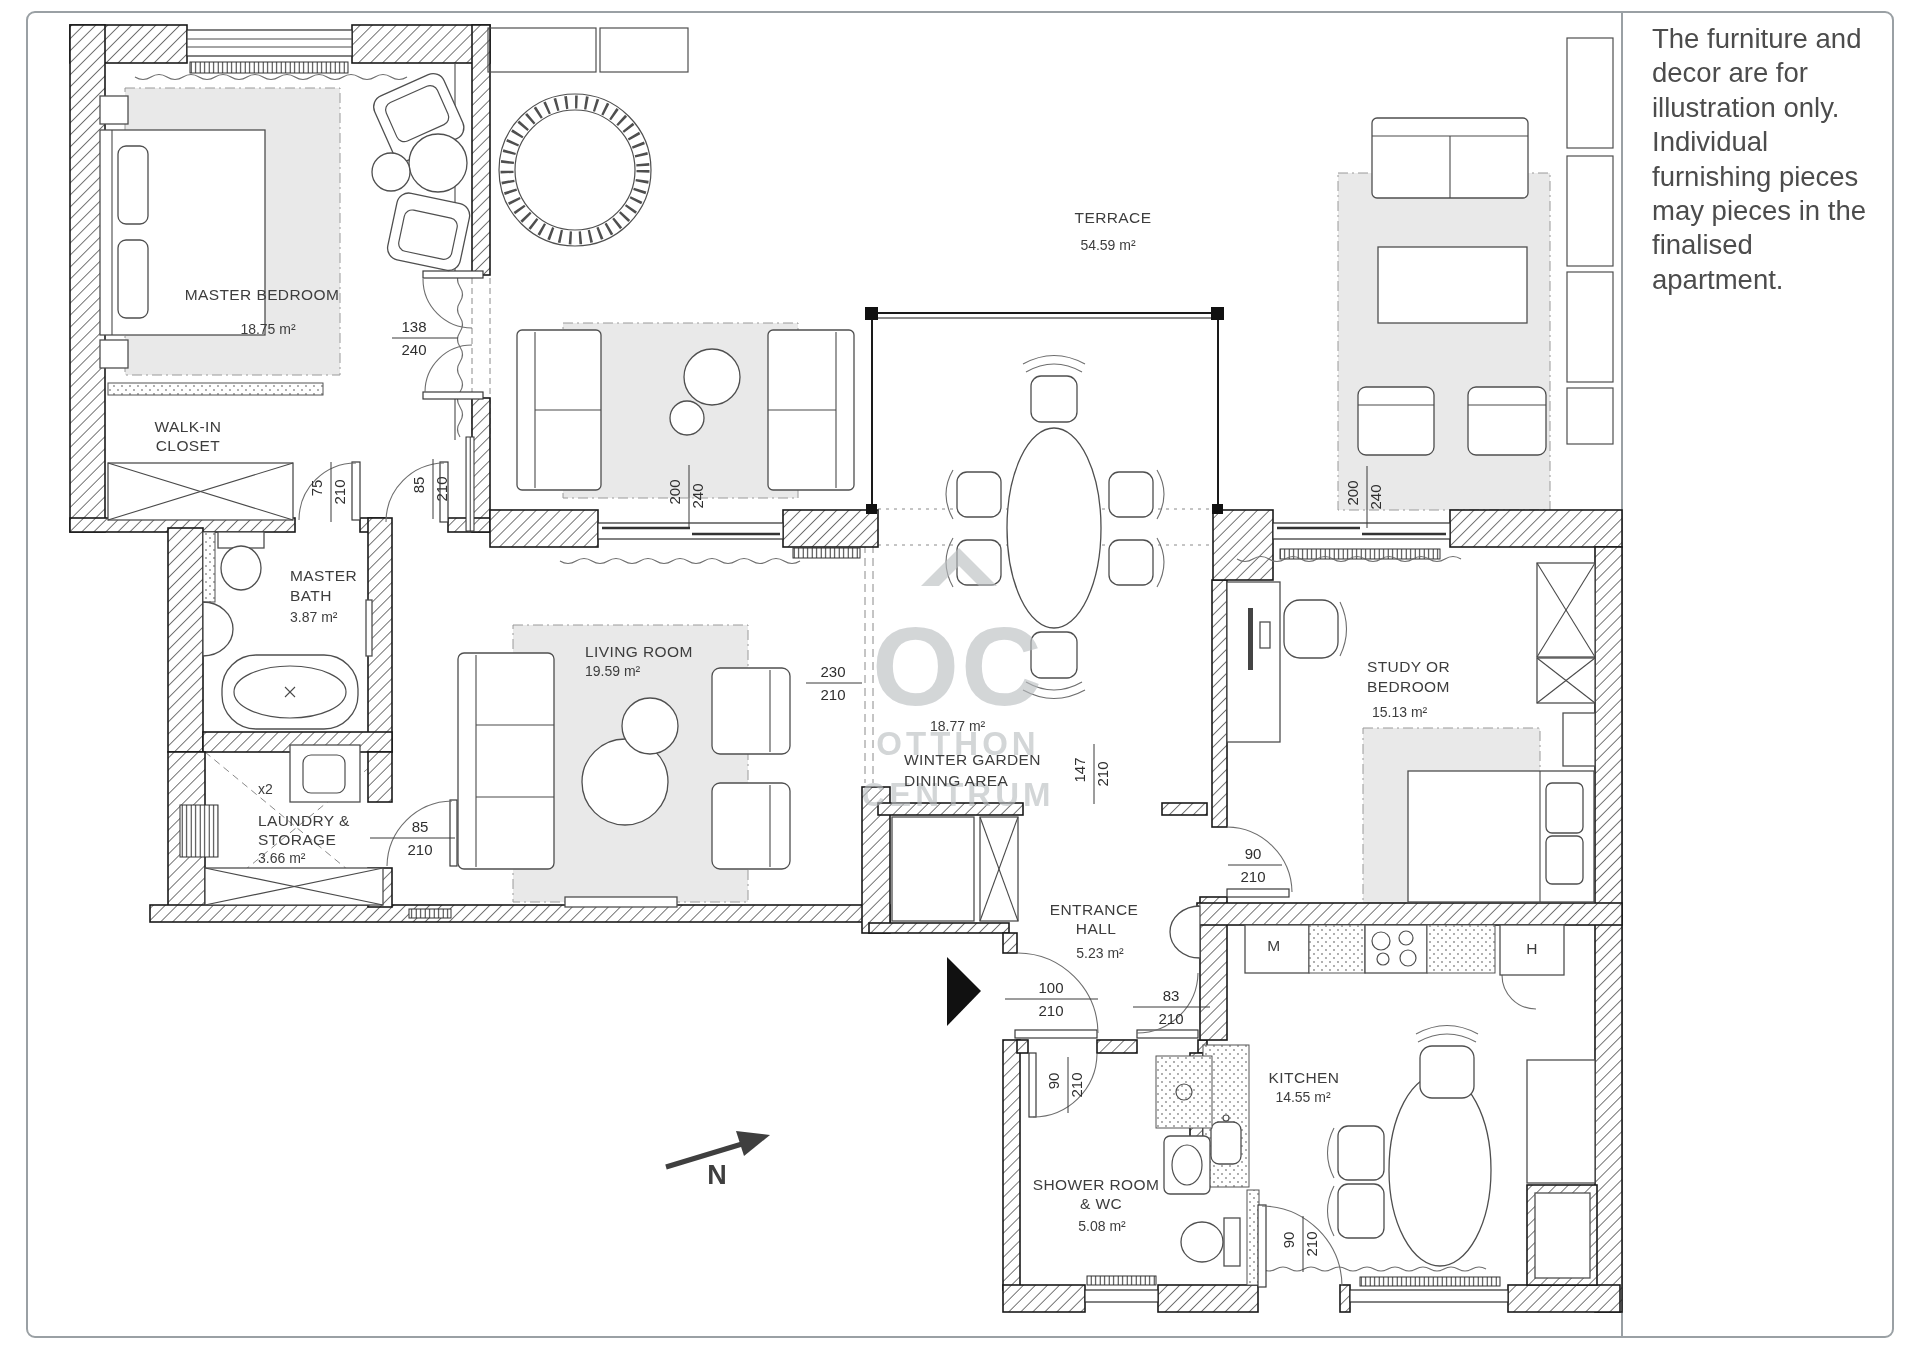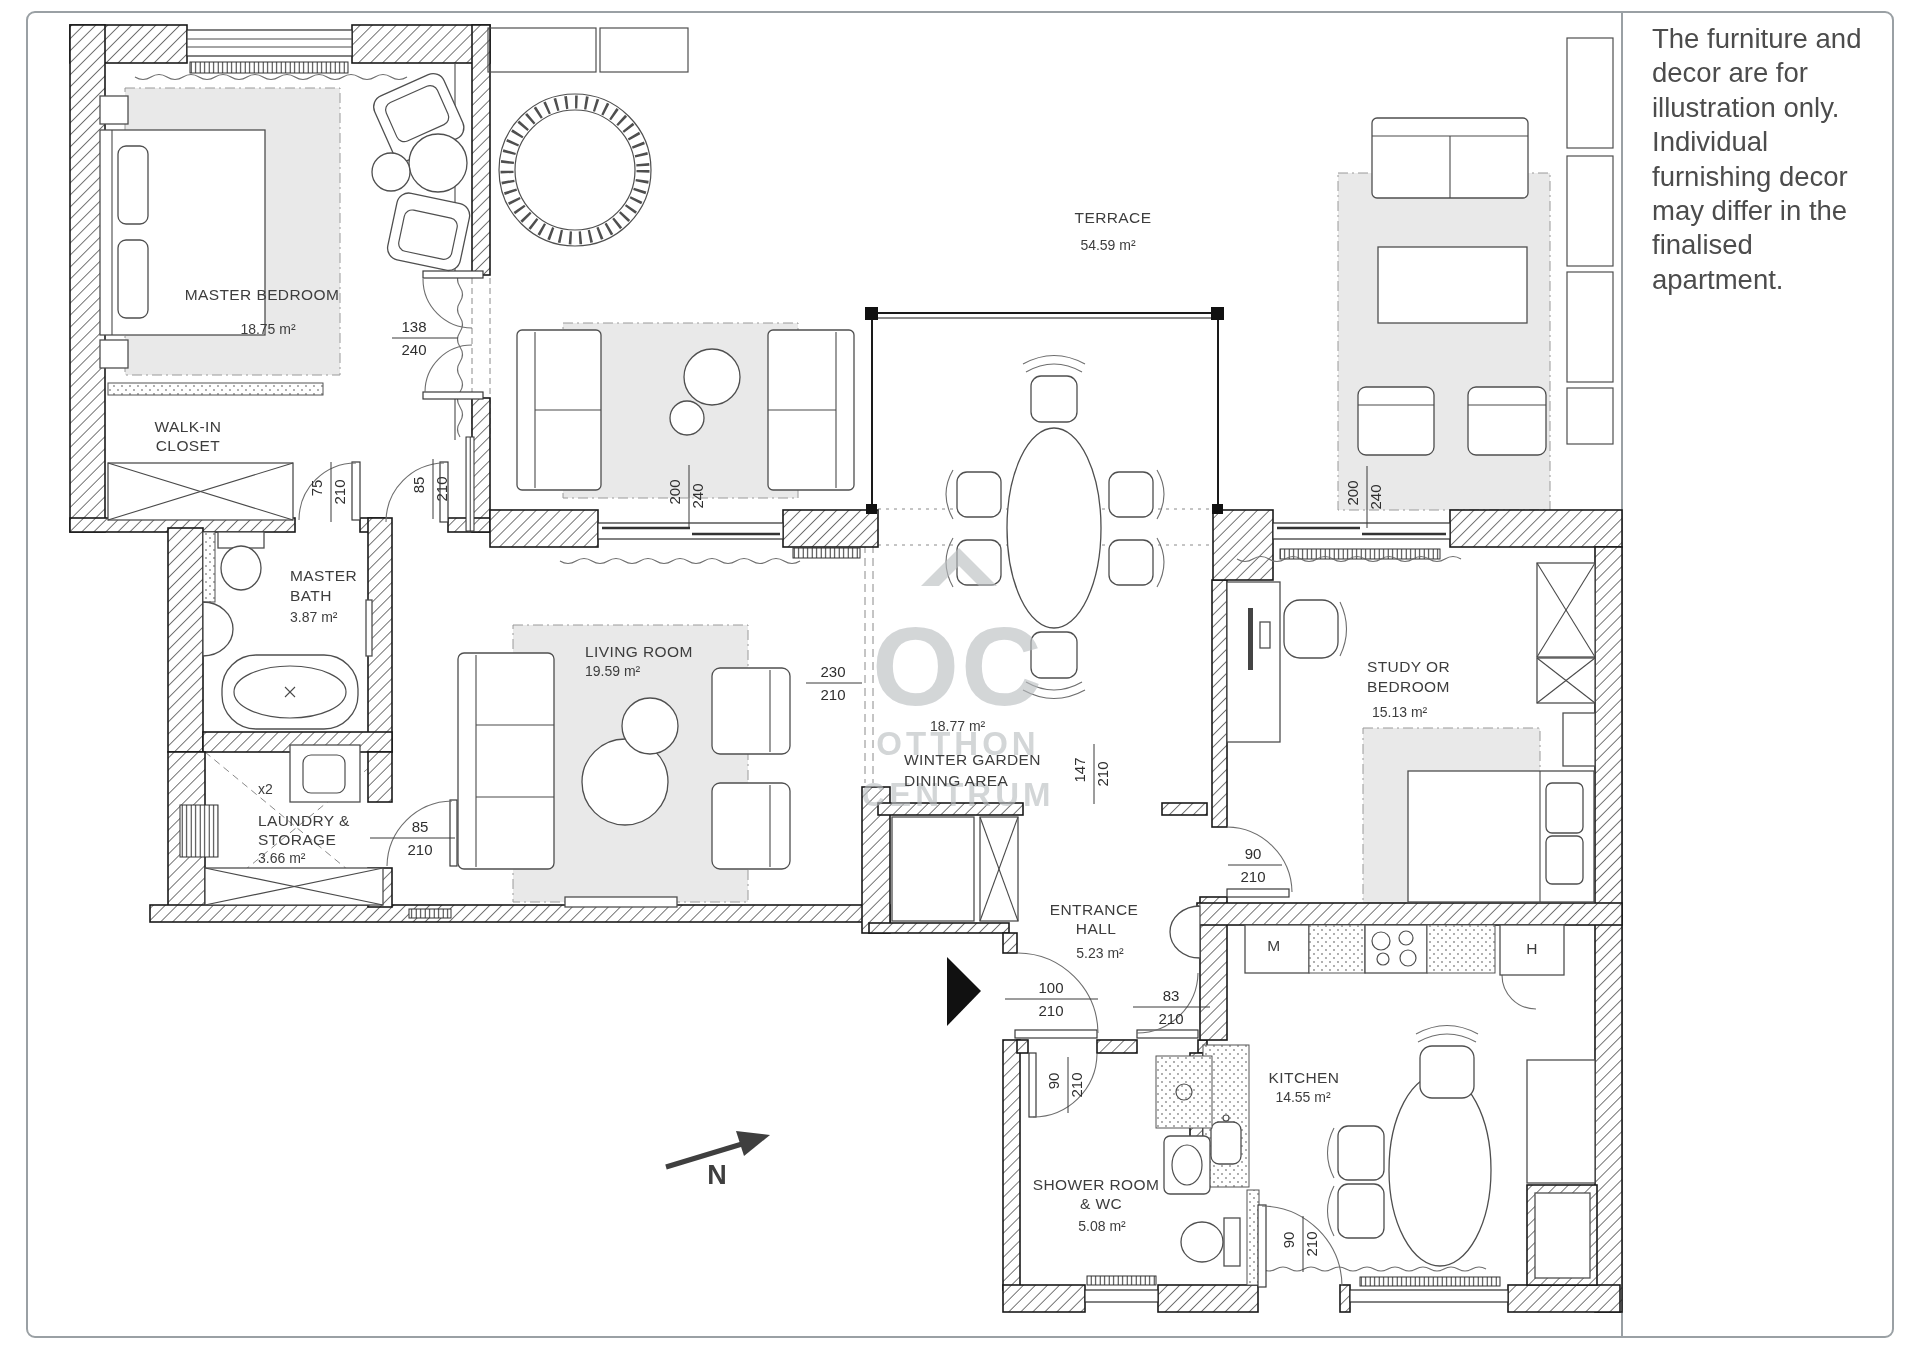--- a/index.html
+++ b/index.html
@@ -542,14 +542,14 @@
     </g>
   </g>
 
   <g>
     <line x1="666" y1="1167" x2="742" y2="1144" stroke="#3f3f3f" stroke-width="5"></line>
     <polygon points="736,1131 770,1135 744,1156" fill="#3f3f3f"></polygon>
     <text x="717" y="1184" class="t nlab" text-anchor="middle">N</text>
   </g>
 </svg>
 
-<div class="disclaimer">The furniture and decor are for illustration only. Individual furnishing decor may differ in the finalised apartment.</div>
+<div class="disclaimer">The furniture and decor are for illustration only. Individual furnishing pieces may pieces in the finalised apartment.</div>
 </div>
 
 </body></html>

